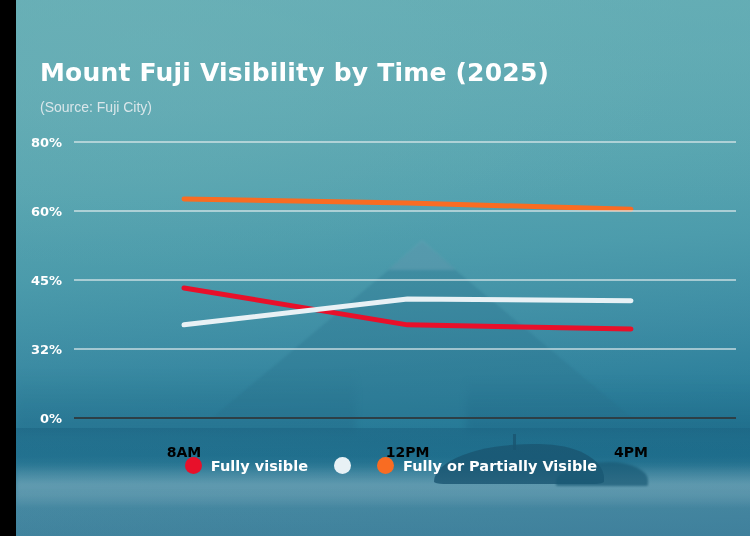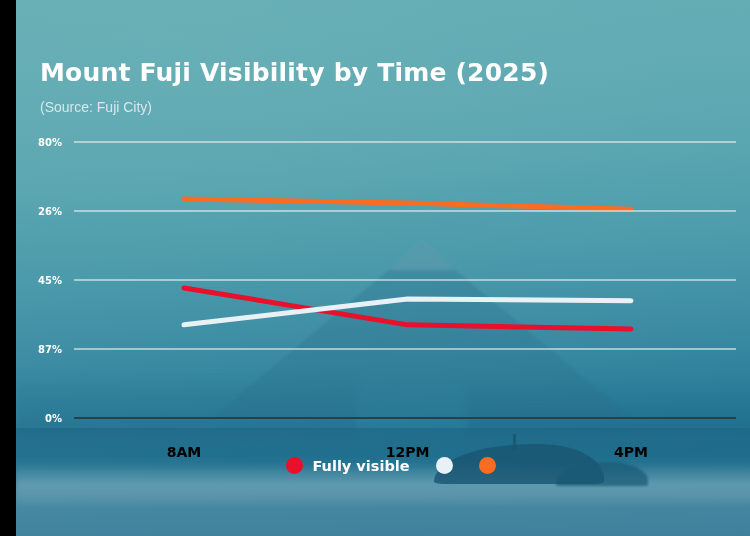--- a/index.html
+++ b/index.html
@@ -186,21 +186,21 @@
     left: 0;
     right: 0;
     height: 2px;
     background: #2d3f46;
   }
   .ytick {
     position: absolute;
     right: 100%;
     margin-right: 12px;
     transform: translateY(-50%);
-    font-size: 10px;
+    font-size: 13px;
     font-weight: bold;
     color: #ffffff;
     white-space: nowrap;
     font-family: "DejaVu Sans", sans-serif;
   }
   .xtick {
     position: absolute;
     top: 302px;
     transform: translateX(-50%);
     font-size: 14px;
@@ -273,38 +273,39 @@
 
     <div class="plot" id="plot">
       <svg id="lines-svg" viewBox="0 0 662 276" preserveAspectRatio="none">
           <polyline points="110,145.93499999999997 333.5,182.85 557,186.99" fill="none" stroke="#e8102a" stroke-width="5" stroke-linecap="round" stroke-linejoin="round"></polyline>
           <polyline points="110,182.85 333.5,156.975 557,158.7" fill="none" stroke="#e8f1f5" stroke-width="5" stroke-linecap="round" stroke-linejoin="round"></polyline>
           <polyline points="110,56.92500000000001 333.5,61.065000000000026 557,67.275" fill="none" stroke="#f96c22" stroke-width="5" stroke-linecap="round" stroke-linejoin="round"></polyline>
         </svg>
     <div class="axis-line" style="top: 275px;"></div>
         <div class="ytick" style="top: 276px;">0%</div>
         <div class="gridline" style="top: 206px;"></div>
-        <div class="ytick" style="top: 207px;">87%</div>
+        <div class="ytick" style="top: 207px;">32%</div>
         <div class="gridline" style="top: 137px;"></div>
         <div class="ytick" style="top: 138px;">45%</div>
         <div class="gridline" style="top: 68px;"></div>
-        <div class="ytick" style="top: 69px;">26%</div>
+        <div class="ytick" style="top: 69px;">60%</div>
         <div class="gridline" style="top: -1px;"></div>
         <div class="ytick" style="top: 0px;">80%</div>
         <div class="xtick" style="left: 110px;">8AM</div>
         <div class="xtick" style="left: 333.5px;">12PM</div>
         <div class="xtick" style="left: 557px;">4PM</div>
       </div>
 
     <div class="legend" id="legend">
         <div class="legend-item">
           <span class="legend-dot" style="background: rgb(232, 16, 42);"></span>
           <span class="legend-label">Fully visible</span>
         </div>
         <div class="legend-item">
           <span class="legend-dot" style="background: rgb(232, 241, 245);"></span>
         </div>
         <div class="legend-item">
           <span class="legend-dot" style="background: rgb(249, 108, 34);"></span>
+          <span class="legend-label">Fully or Partially Visible</span>
         </div>
       </div>
   </div>
 </div>
 
 </body></html>

